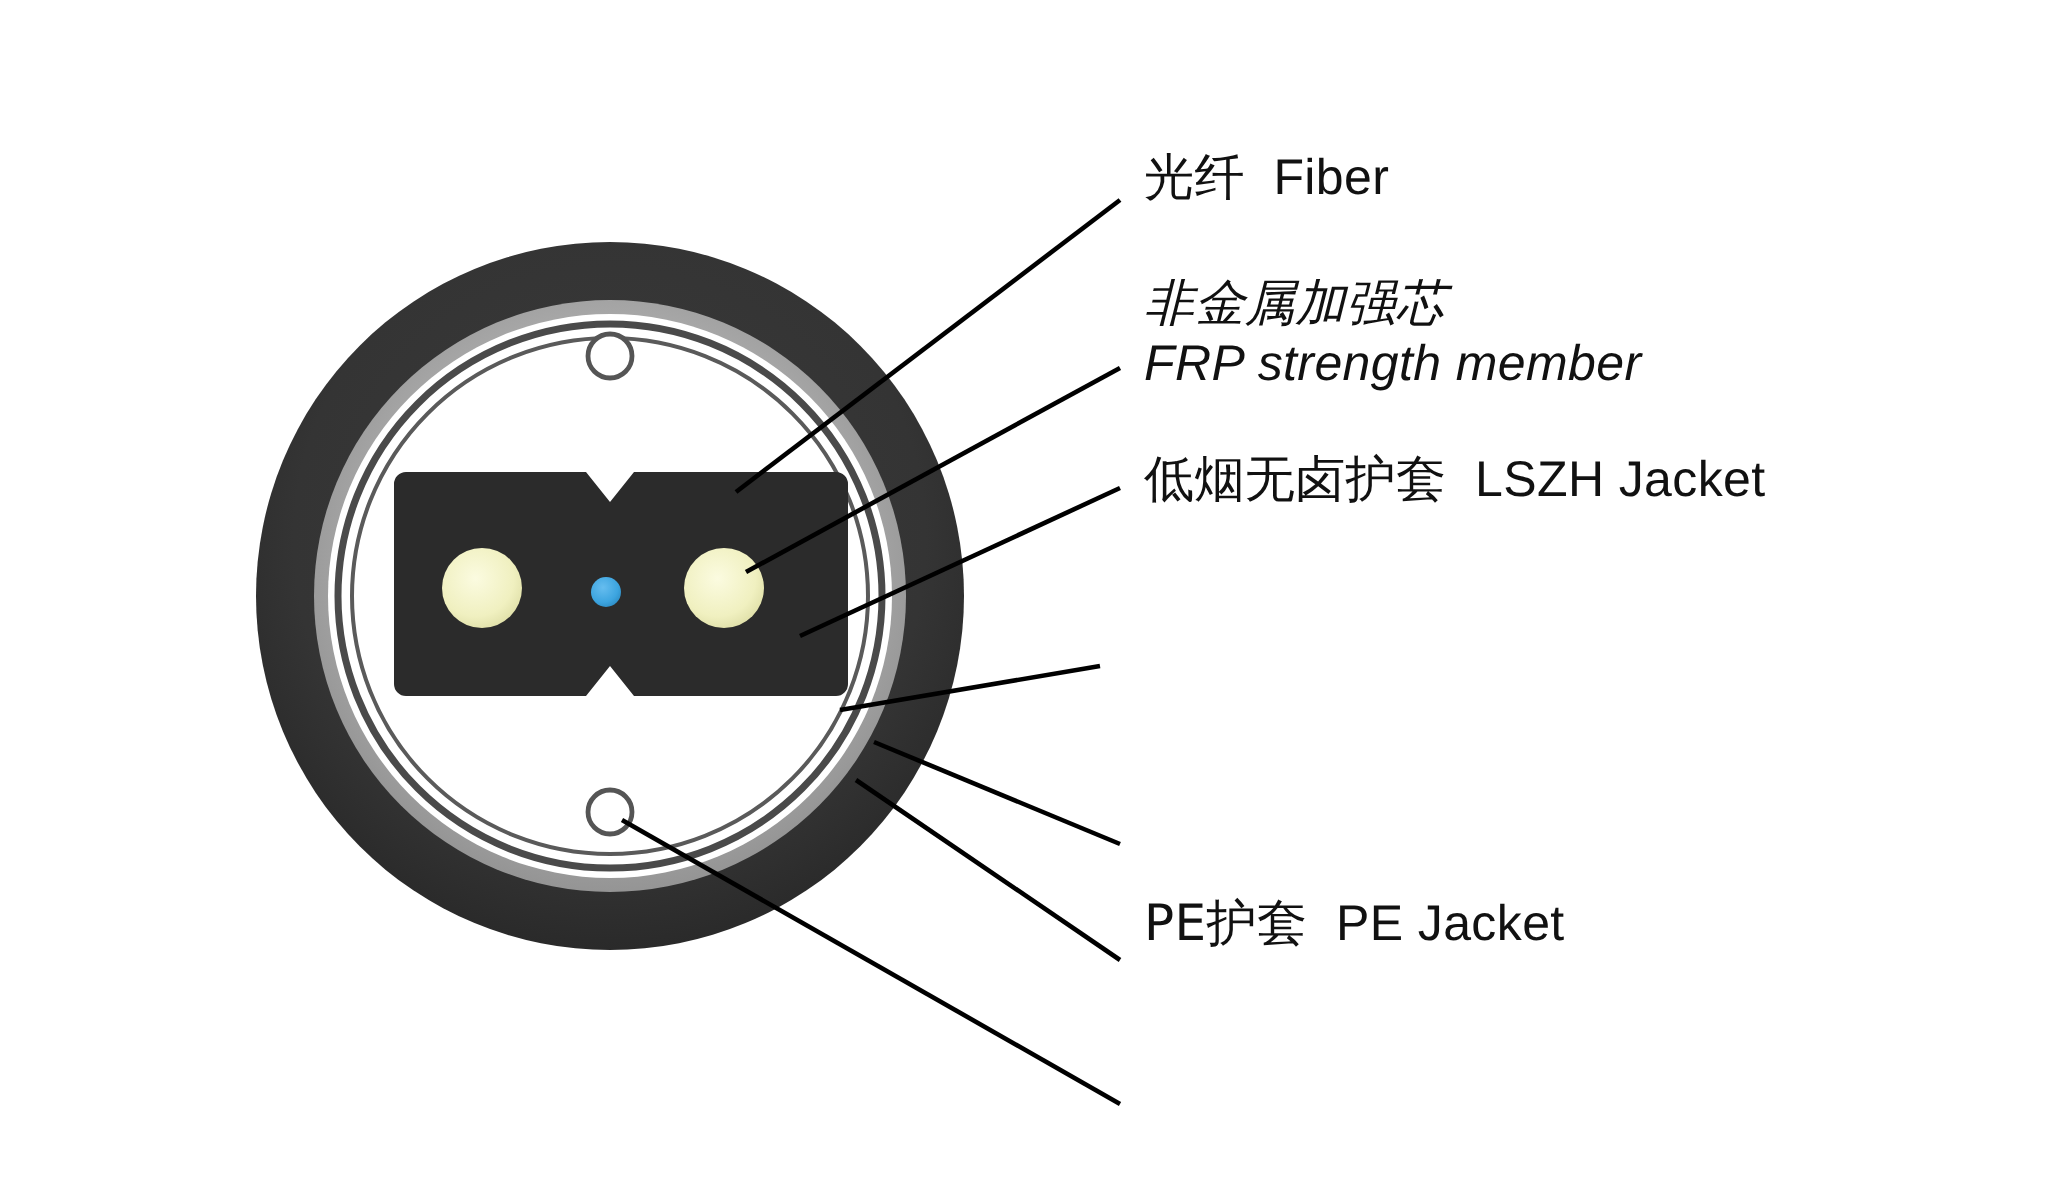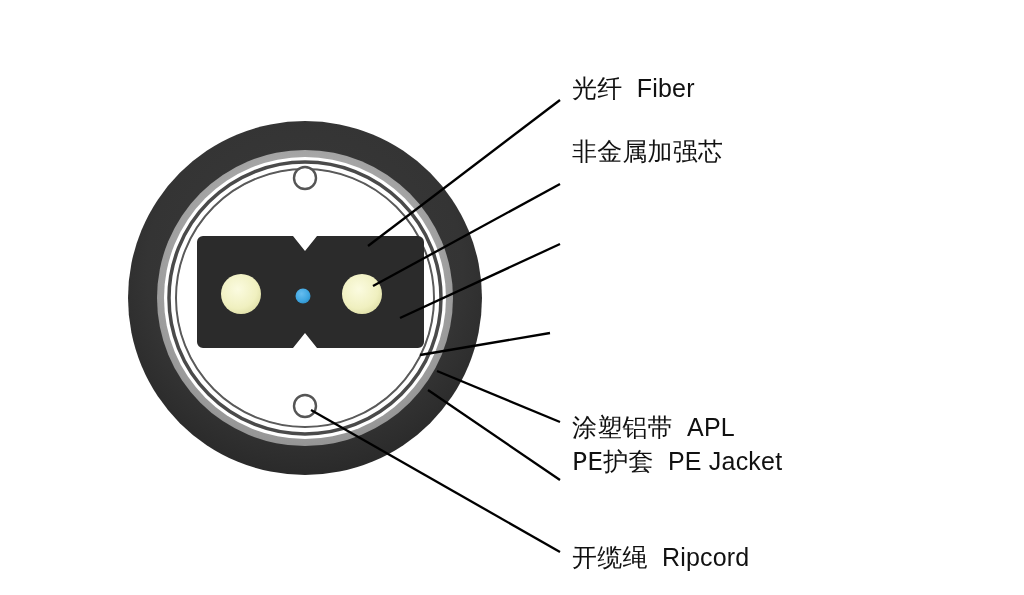--- a/index.html
+++ b/index.html
@@ -26,21 +26,21 @@
   .label {
     position: absolute;
     color: #111111;
     font-size: 25px;
     line-height: 31px;
     white-space: nowrap;
     letter-spacing: 0.2px;
   }
   .label .zh { font-family: "DejaVu Sans", sans-serif; }
   .label .en { font-family: "Liberation Sans", sans-serif; }
-  .label .line2 { display: block; }
+  .label .line2 { display: block; font-style: italic; }
 </style>
 </head>
 <body>
 
 <div id="page">
 
   <svg id="diagram-svg" viewBox="0 0 1024 595">
     <defs>
       <radialGradient id="peGrad" cx="50%" cy="42%" r="62%">
         <stop offset="0%" stop-color="#3b3b3b"></stop>
@@ -110,29 +110,27 @@
       <line x1="560" y1="534" x2="311" y2="392"></line>
     </g>
   </svg>
 
   <div class="label" style="left:572px; top:55px;">
     <span class="zh">光纤</span>&nbsp;&nbsp;<span class="en">Fiber</span>
   </div>
 
   <div class="label" style="left:572px; top:118px;">
     <span class="zh line2">非金属加强芯</span>
+    <span class="en line2">FRP strength member</span>
+  </div>
+
+  <div class="label" style="left:572px; top:206px;">
+    <span class="zh">低烟无卤护套</span>&nbsp;&nbsp;<span class="en">LSZH Jacket</span>
   </div>
 
 
-
-  <div class="label" style="left:572px; top:394px;">
-    <span class="zh">涂塑铝带</span>&nbsp;&nbsp;<span class="en">APL</span>
-  </div>
 
   <div class="label" style="left:572px; top:428px;">
     <span class="zh">PE护套</span>&nbsp;&nbsp;<span class="en">PE Jacket</span>
   </div>
 
-  <div class="label" style="left:572px; top:524px;">
-    <span class="zh">开缆绳</span>&nbsp;&nbsp;<span class="en">Ripcord</span>
-  </div>
 
 </div>
 
 </body></html>

